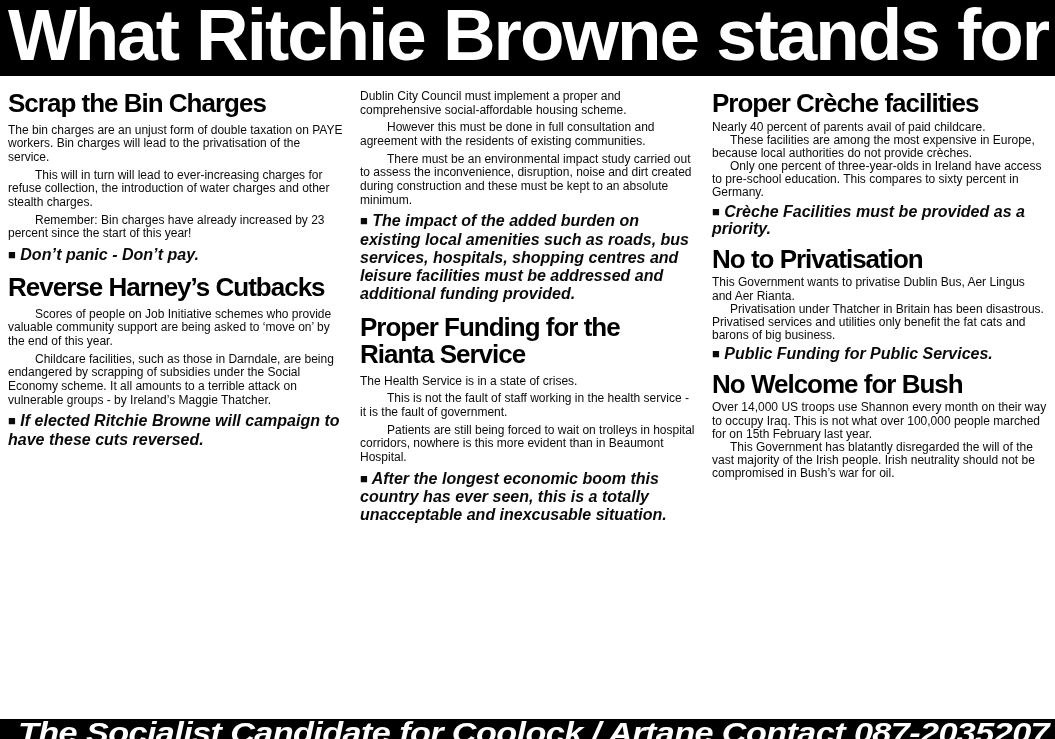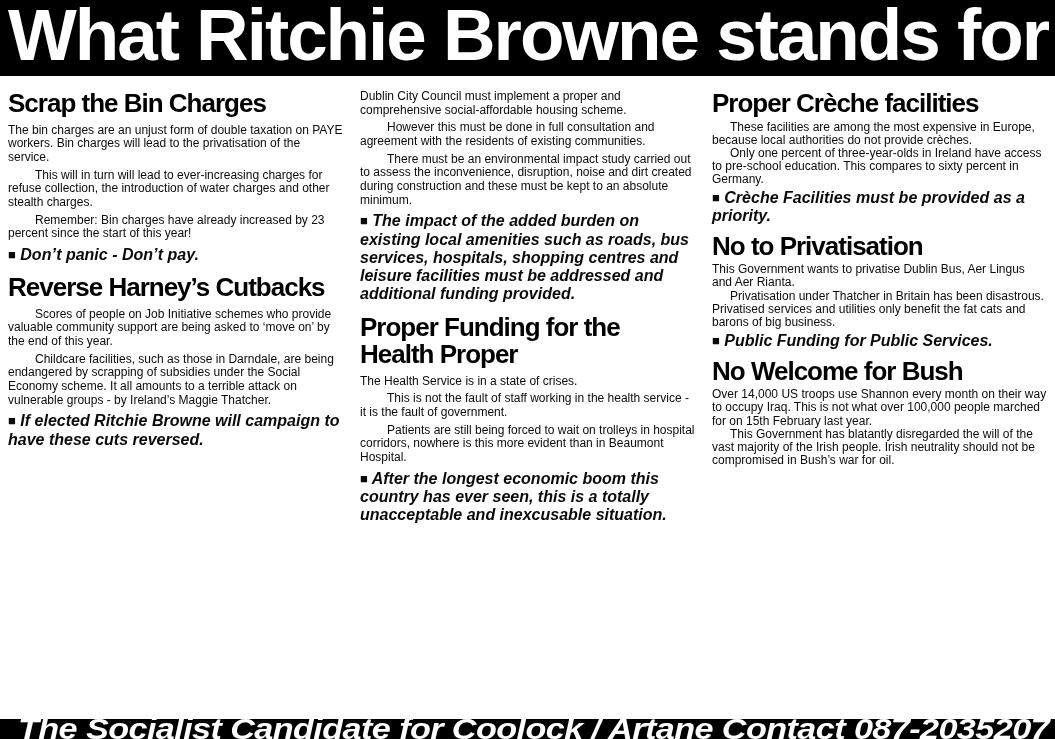--- a/index.html
+++ b/index.html
@@ -9,21 +9,21 @@
     background: #ffffff;
     color: #0a0a0a;
   }
   .page {
     width: 1055px; height: 739px;
     display: flex; flex-direction: column;
     background: #ffffff; overflow: hidden;
   }
   .bar {
     background: #000000; color: #ffffff;
-    display: flex; align-items: center;
+    display: flex; 
     overflow: hidden; flex: none;
   }
   .header-bar { height: 76px; padding: 0 7px 0 8px; }
   .page-title {
     display: inline-block; white-space: nowrap;
     font-weight: bold; font-size: 72px; line-height: 0.98;
     letter-spacing: -2px; transform-origin: left center;
     padding-bottom: 6px;
   }
   .footer-bar { height: 20px; padding: 0 18px; }
@@ -89,31 +89,32 @@
     </div>
 
     <div class="col">
       <section class="section">
         <p class="para">Dublin City Council must implement a proper and comprehensive social-affordable housing scheme.</p>
         <p class="para indent">However this must be done in full consultation and agreement with the residents of existing communities.</p>
         <p class="para indent">There must be an environmental impact study carried out to assess the inconvenience, disruption, noise and dirt created during construction and these must be kept to an absolute minimum.</p>
         <p class="bullet"><span class="sq">■</span> <span>The impact of the added burden on existing local amenities such as roads, bus services, hospitals, shopping centres and leisure facilities must be addressed and additional funding provided.</span></p>
       </section>
       <section class="section">
-        <h2 class="section-heading">Proper Funding for the Health Proper</h2>
+        <h2 class="section-heading">Proper Funding for the Rianta Service</h2>
         <p class="para">The Health Service is in a state of crises.</p>
         <p class="para indent">This is not the fault of staff working in the health service - it is the fault of government.</p>
         <p class="para indent">Patients are still being forced to wait on trolleys in hospital corridors, nowhere is this more evident than in Beaumont Hospital.</p>
         <p class="bullet"><span class="sq">■</span> <span>After the longest economic boom this country has ever seen, this is a totally unacceptable and inexcusable situation.</span></p>
       </section>
     </div>
 
     <div class="col col-tight">
       <section class="section">
         <h2 class="section-heading"><span class="hfit" style="transform: scaleX(1);">Proper Crèche facilities</span></h2>
+        <p class="para">Nearly 40 percent of parents avail of paid childcare.</p>
         <p class="para indent">These facilities are among the most expensive in Europe, because local authorities do not provide crèches.</p>
         <p class="para indent">Only one percent of three-year-olds in Ireland have access to pre-school education. This compares to sixty percent in Germany.</p>
         <p class="bullet"><span class="sq">■</span> <span>Crèche Facilities must be provided as a priority.</span></p>
       </section>
       <section class="section">
         <h2 class="section-heading"><span class="hfit" style="transform: scaleX(1);">No to Privatisation</span></h2>
         <p class="para">This Government wants to privatise Dublin Bus, Aer Lingus and Aer Rianta.</p>
         <p class="para indent">Privatisation under Thatcher in Britain has been disastrous. Privatised services and utilities only benefit the fat cats and barons of big business.</p>
         <p class="bullet"><span class="sq">■</span> <span>Public Funding for Public Services.</span></p>
       </section>

